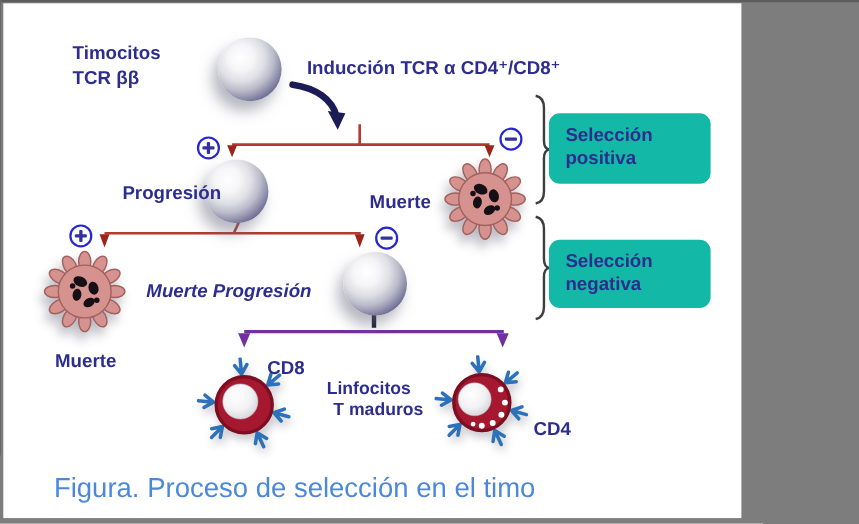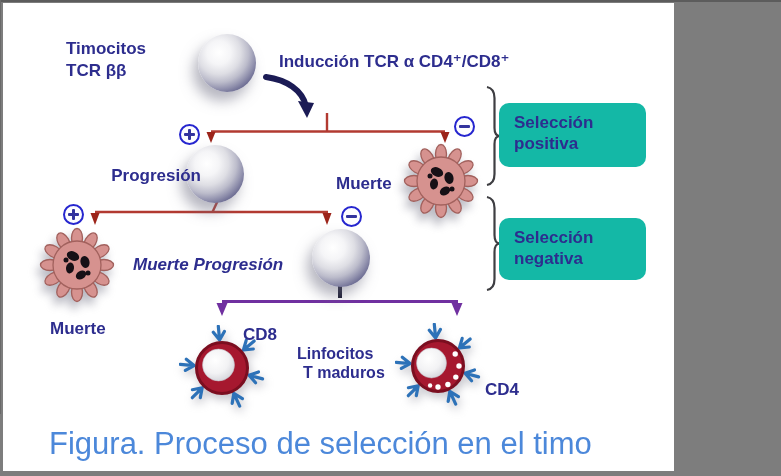--- a/index.html
+++ b/index.html
@@ -39,21 +39,21 @@
     width:3px;background:#33339e;border-radius:1px;
   }
   .selbox{
     position:absolute;width:147px;box-sizing:border-box;background:#14b8a6;
     border-radius:10px;padding:9px 0 16px 15px;
   }
   .selbox .lbl{position:static;display:block;}
   .apoptotic{position:absolute;filter:drop-shadow(-3px 7px 5px rgba(100,100,120,0.45));}
   .tcell{position:absolute;filter:drop-shadow(2px 5px 4px rgba(120,120,135,0.4));}
   .caption{
-    position:absolute;left:49px;top:425px;font-size:31px;line-height:38px;
+    position:absolute;left:49px;top:425px;font-size:25px;line-height:38px;
     font-weight:400;color:#4c88da;white-space:nowrap;letter-spacing:0px;
   }
 </style>
 </head>
 <body>
 
 <div class="top-edge"></div>
 <div class="left-edge"></div>
 
 <div class="panel">

